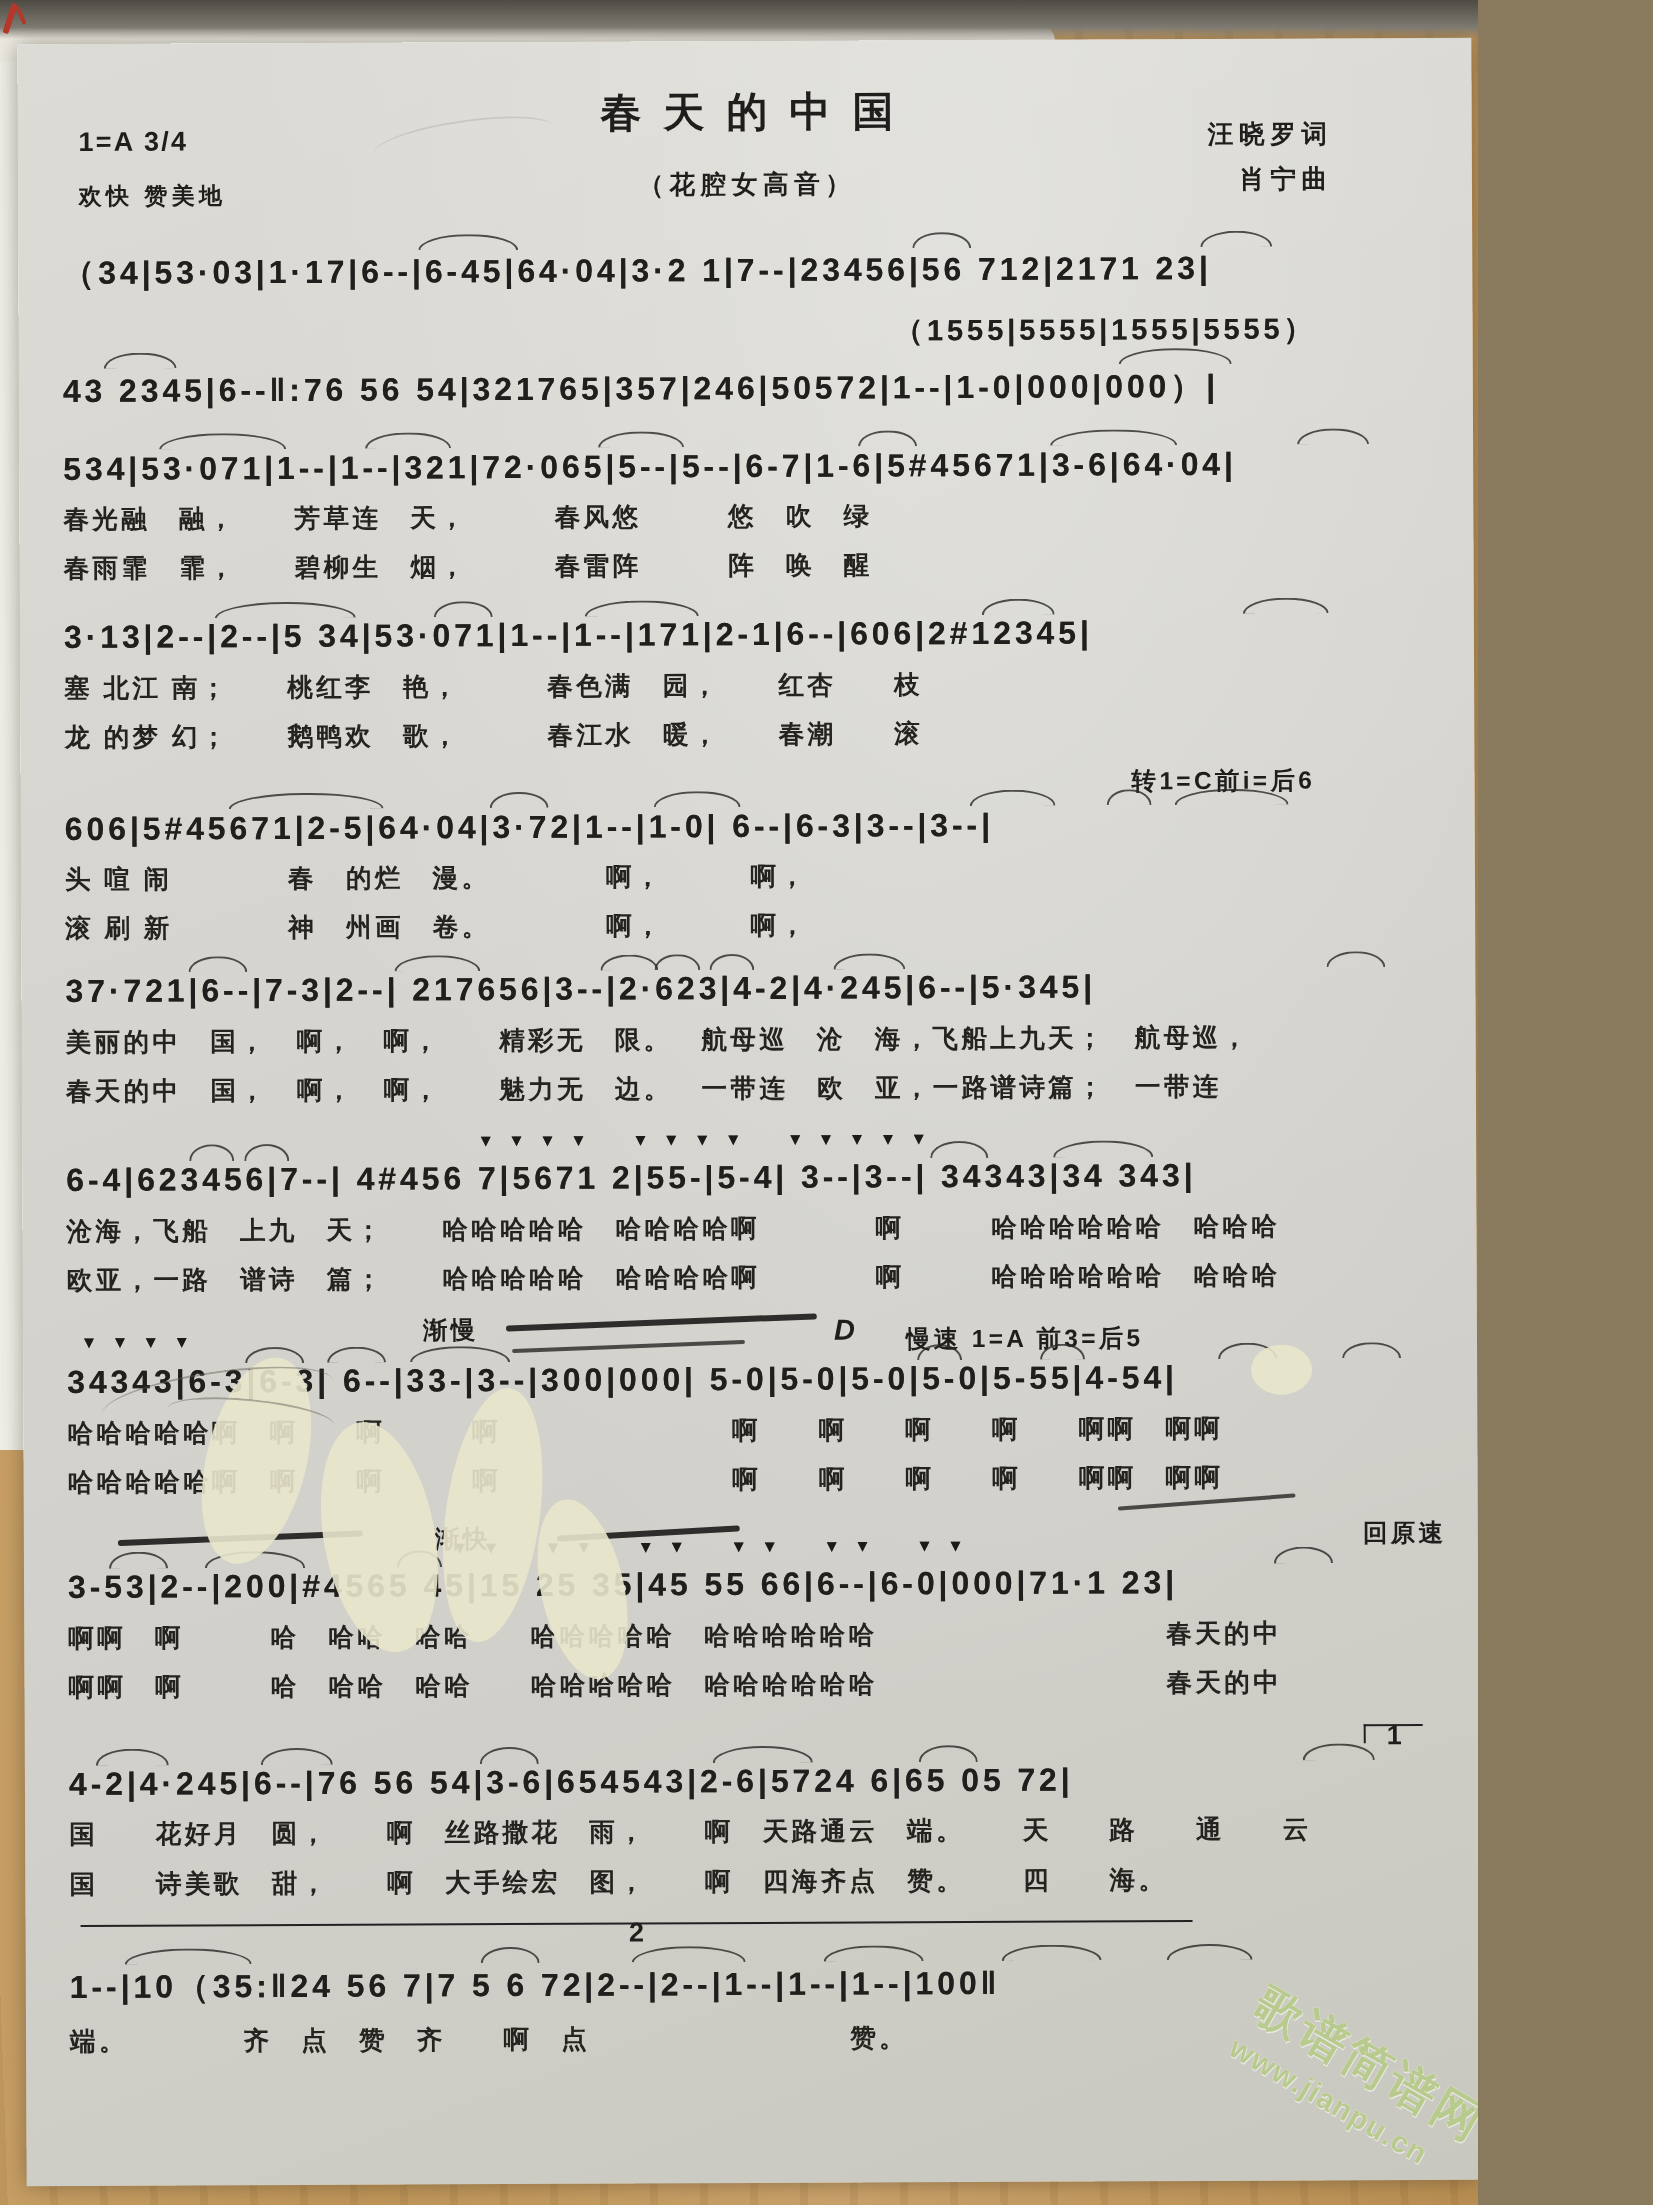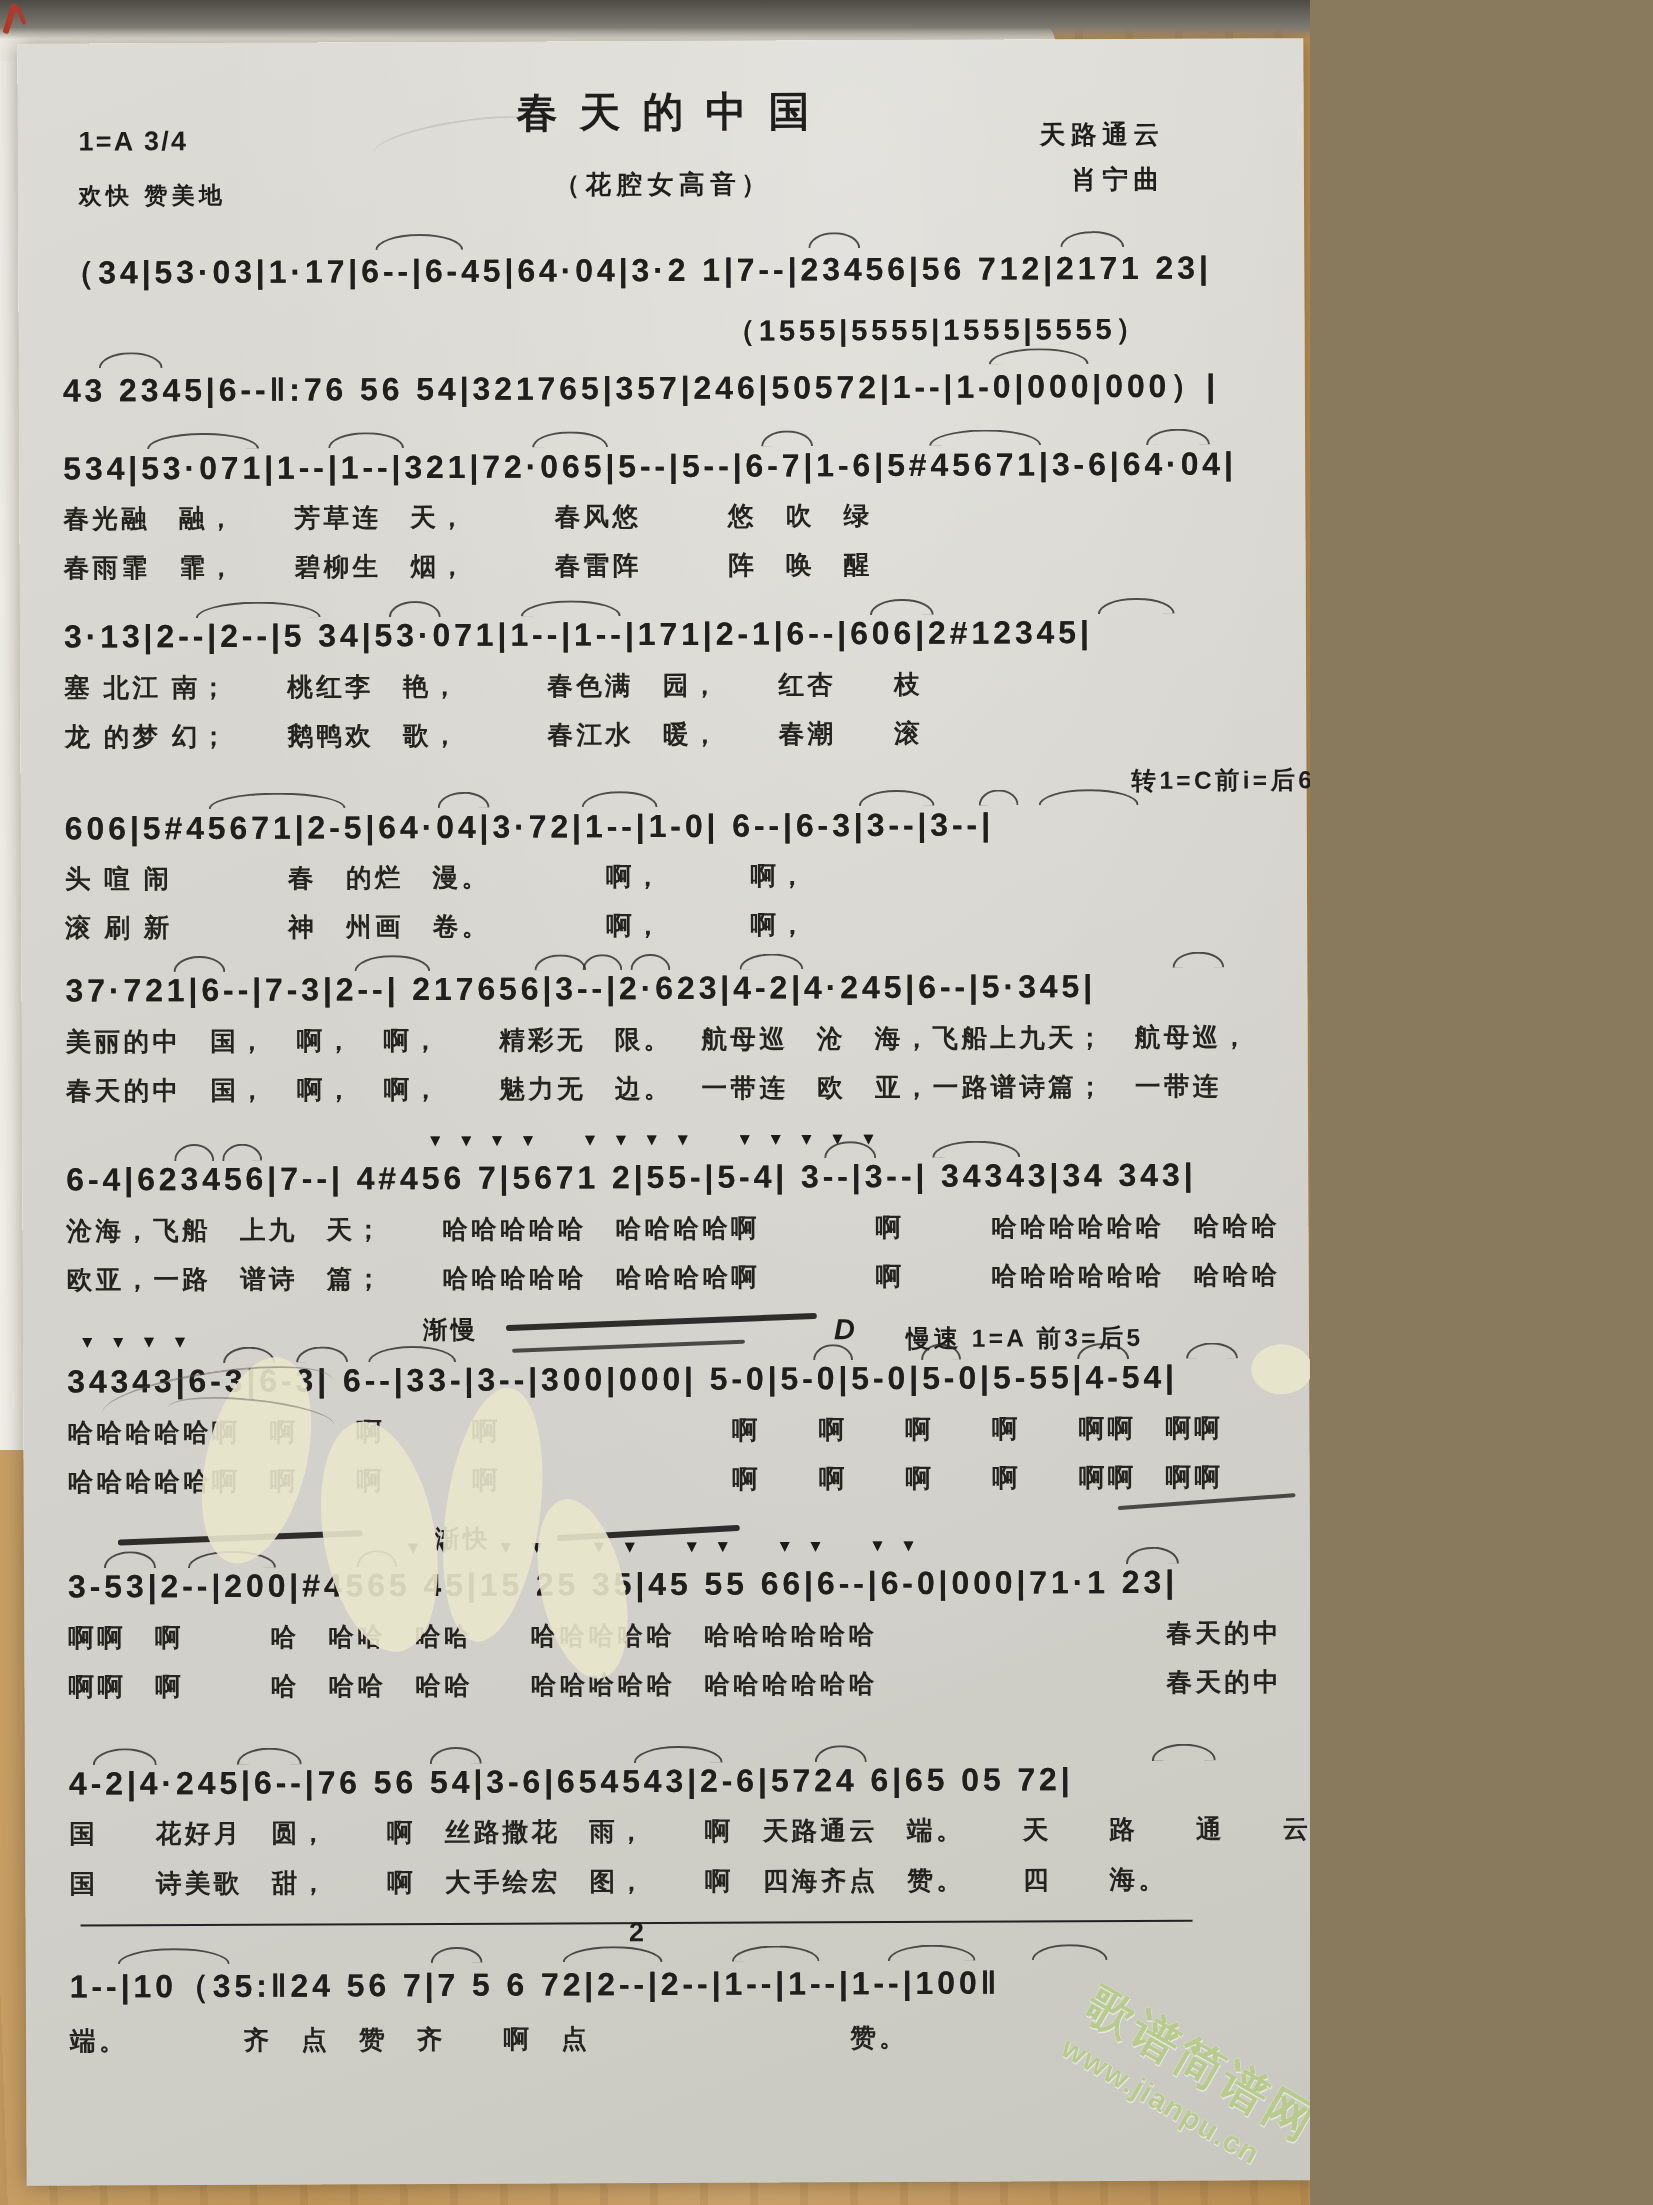--- a/index.html
+++ b/index.html
@@ -1,17 +1,17 @@
 <!DOCTYPE html>
 <html style="font-size:9px"><head>
 <meta charset="utf-8">
 <style>
   html,body{margin:0;padding:0;}
   body{font-family:"Liberation Sans","DejaVu Sans",sans-serif;background:#8a7a5d;}
-  .scene{position:relative;width:1310px;height:2205px;overflow:hidden;
+  .scene{position:relative;width:1478px;height:2205px;overflow:hidden;
     background:linear-gradient(93deg,#c9a168 0%,#c09659 30%,#caa26b 60%,#b98e52 100%);}
   .scene:before{content:"";position:absolute;inset:0;
     background:repeating-linear-gradient(88deg,rgba(120,85,40,.12) 0 7.8px,rgba(0,0,0,0) 7.8px 50px);}
   .top-shadow{position:absolute;left:0;top:0;width:100%;height:39px;
     background:linear-gradient(180deg,#4e4b44,#7d7a72 70%,rgba(125,122,114,0));z-index:3;}
   .under-sheet{position:absolute;left:0;top:14.4px;width:1056px;height:67px;background:#eceae2;
     border-radius:0 33px 14.4px 0;z-index:1;}
   .under-sliver{position:absolute;left:0;top:61px;width:29px;height:1389px;background:#efeee8;z-index:1;}
   .paper{position:absolute;left:22px;top:41px;right:2.2px;bottom:22px;z-index:2;
     background:
@@ -72,21 +72,21 @@
       <div class="hdr">
         <div class="h-left">
           <div class="h-key">1=A 3/4</div>
           <div class="h-mood">欢快 赞美地</div>
         </div>
         <div class="h-center">
           <div class="h-title">春天的中国</div>
           <div class="h-sub">（花腔女高音）</div>
         </div>
         <div class="h-right">
-          <div class="h-lyr">天路通云</div>
+          <div class="h-lyr">汪晓罗词</div>
           <div class="h-cmp">肖宁曲</div>
         </div>
         <div class="scribble" style="left:311px;top:56px;width:183px;height:39px;opacity:.35;"></div>
       </div>
 
       <div class="sys" style="margin-top:3.3px;">
         <div class="note">（34|53·03|1·17|6--|6-45|64·04|3·2 1|7--|23456|56 712|2171 23|<i class="arc" style="left:26%;width:7%"></i><i class="arc" style="left:62%;width:4%"></i><i class="arc" style="left:83%;width:5%"></i></div>
       </div>
 
       <div class="sys" style="margin-top:19px;text-align:right;padding-right:117px;">

